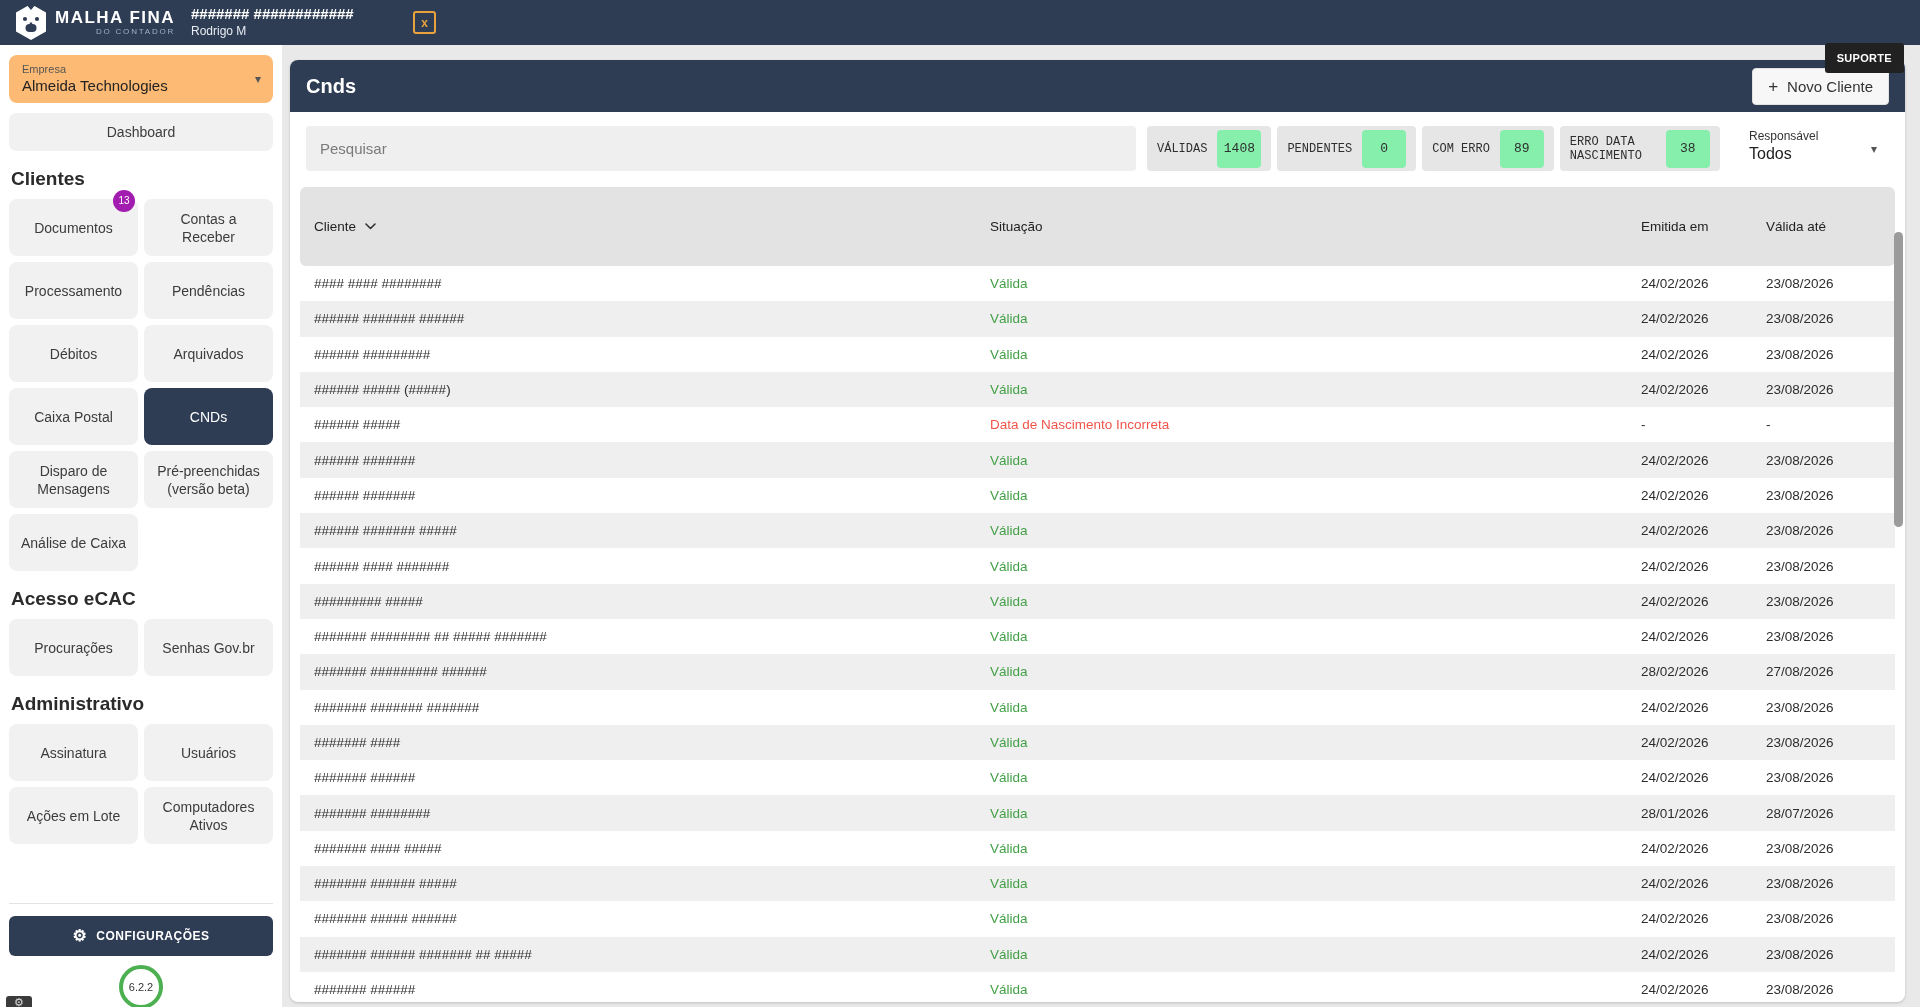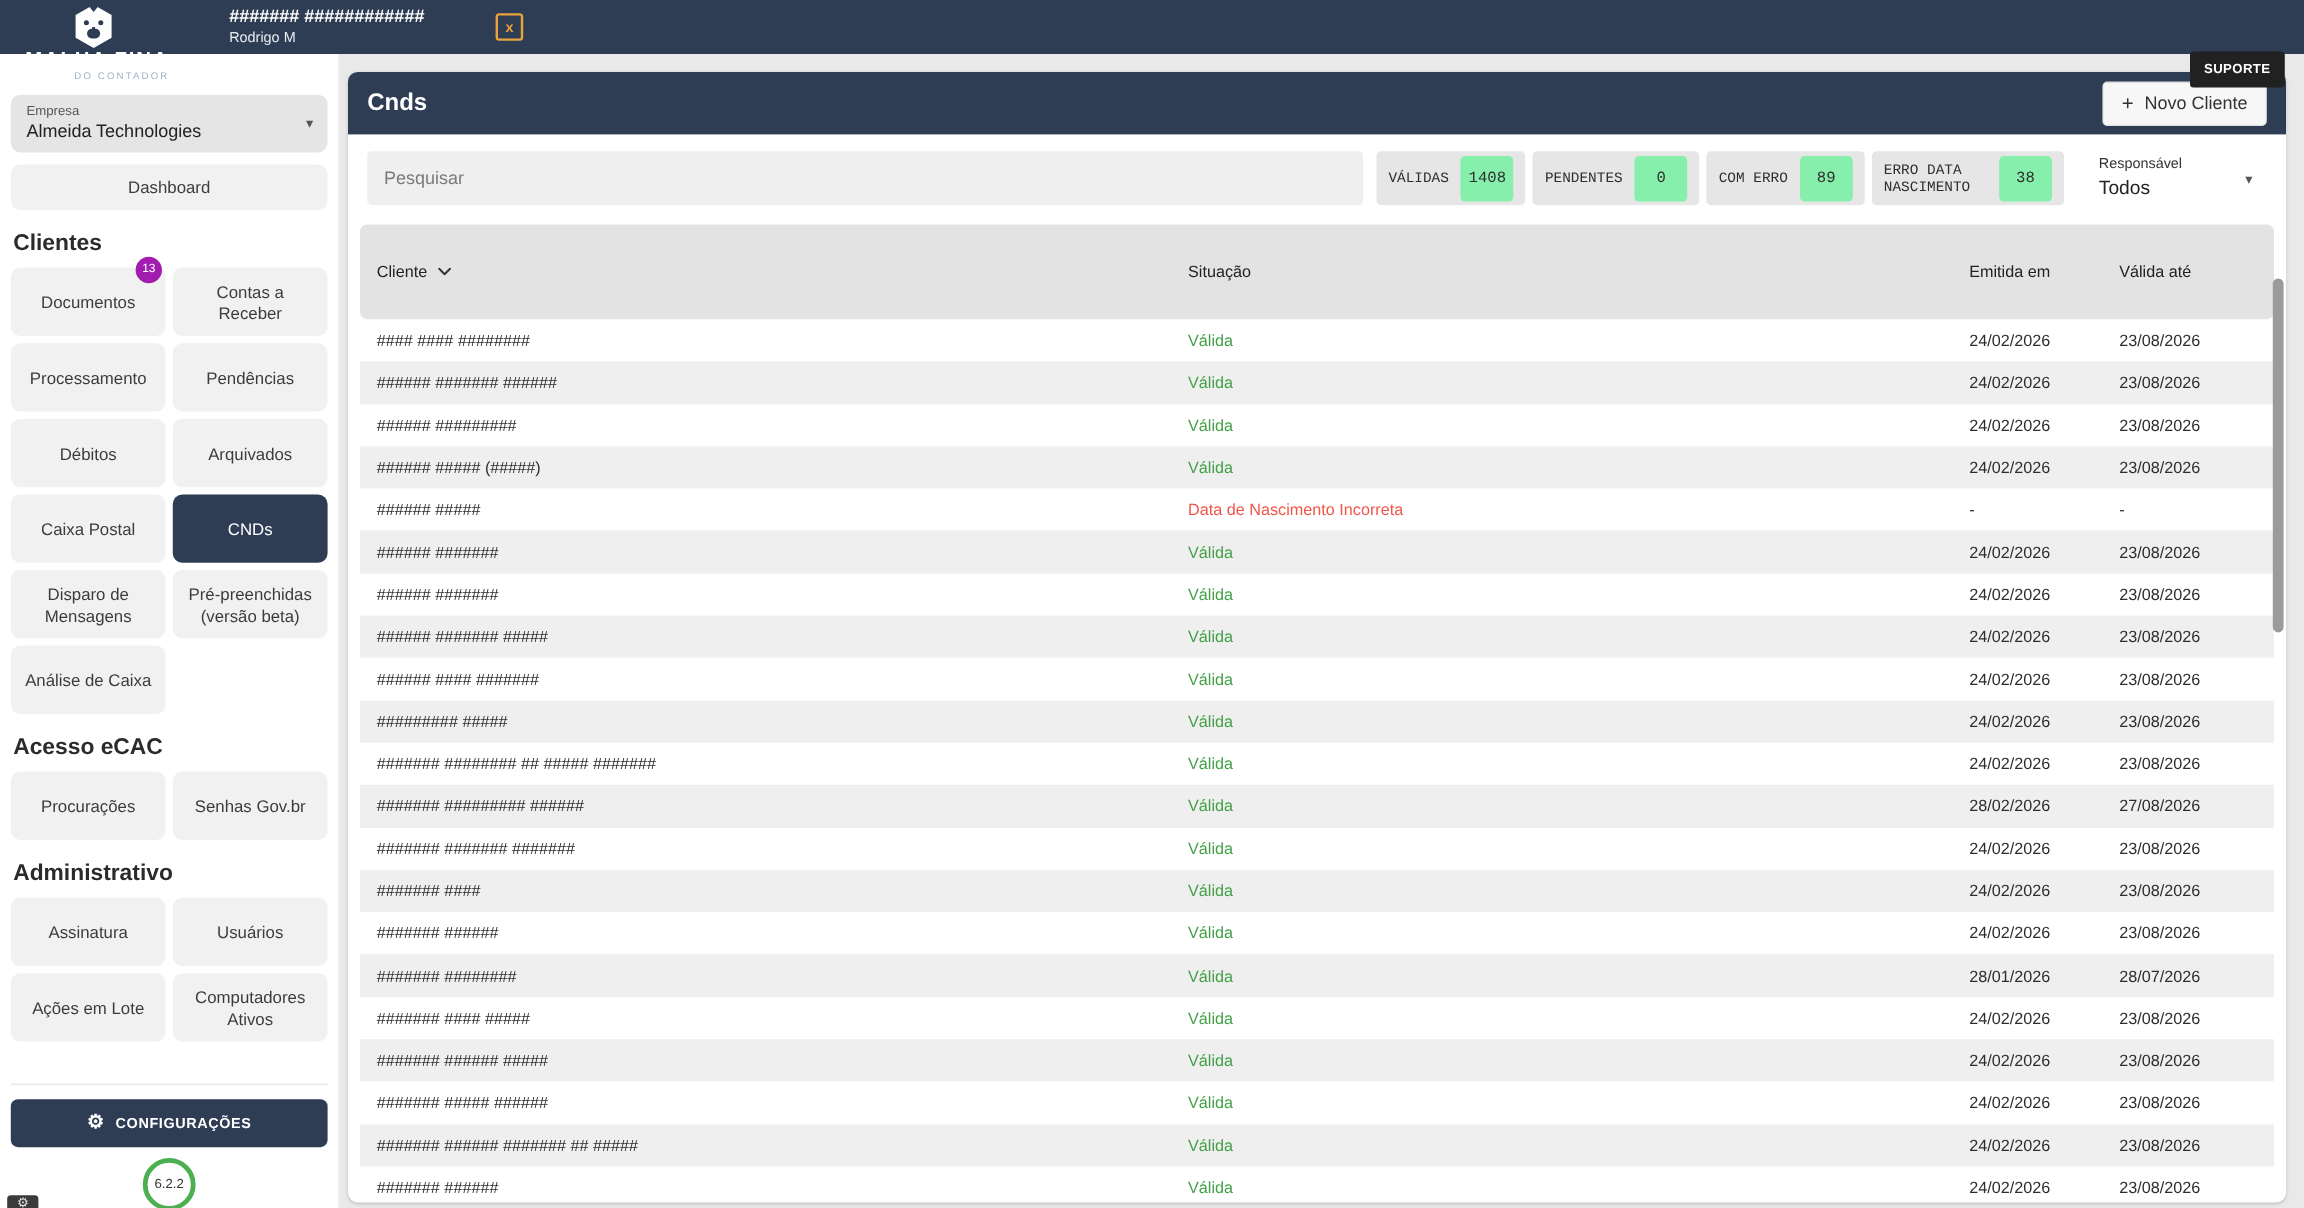--- a/index.html
+++ b/index.html
@@ -3,34 +3,34 @@
 <meta charset="utf-8">
 <style>
   html,body{margin:0;padding:0;}
   body{
     width:1920px;height:1007px;position:relative;overflow:hidden;
     background:#e9e9e9;font-family:"Liberation Sans",sans-serif;
     -webkit-font-smoothing:antialiased;
   }
   
   .topbar{position:absolute;top:0;left:0;right:0;height:45px;background:#2e3d54;z-index:5;}
-  .logo{position:absolute;left:14px;top:3px;display:flex;align-items:center;flex-direction:column;}
+  .logo{position:absolute;left:14px;top:3px;display:flex;align-items:center;}
   .logo-text{margin-left:7px;display:flex;flex-direction:column;align-items:flex-end;}
   .logo-l1{font-size:17px;font-weight:700;letter-spacing:1.5px;color:#fff;line-height:18px;}
   .logo-l2{font-size:8px;letter-spacing:1.8px;color:#9fb0c4;line-height:9px;}
   .tb-title{position:absolute;left:191px;top:4px;}
   .tb-company{font-size:15px;font-weight:700;color:#fff;line-height:19px;}
   .tb-user{font-size:12px;color:#e8ecf2;line-height:16px;}
   .alert-box{position:absolute;left:413px;top:11px;width:19px;height:19px;border:2px solid #e8a33d;
     border-radius:3px;color:#e8a33d;font-weight:700;font-size:12px;display:flex;align-items:center;justify-content:center;cursor:pointer;}
   .support-btn{position:absolute;right:16px;top:8px;background:#212121;color:#fff;font-size:11px;font-weight:700;
     padding:9px 12px;border-radius:3px;letter-spacing:.3px;cursor:pointer;margin-top:35px;}
   
   .sidebar{position:absolute;top:45px;left:0;width:282px;bottom:0;background:#fff;box-sizing:border-box;padding:10px 9px;}
-  .company-select{position:relative;background:#e5e5e5;border-radius:8px;padding:7px 30px 8px 13px;cursor:pointer;margin-top:24px;}
+  .company-select{position:relative;background:#fdba74;border-radius:8px;padding:7px 30px 8px 13px;cursor:pointer;}
   .company-label{font-size:11px;color:#555;line-height:14px;}
   .company-value{font-size:15px;color:#222;line-height:19px;white-space:nowrap;}
   .caret{position:absolute;right:12px;top:50%;transform:translateY(-50%);font-size:12px;color:#555;}
   .dash-btn{margin-top:10px;background:#f1f1f1;border-radius:8px;height:38px;display:flex;align-items:center;justify-content:center;
     font-size:14px;color:#3c3c3c;cursor:pointer;}
   .section-h{font-size:19px;font-weight:700;color:#2b2b2b;margin:17px 2px 9px;}
   .btn-grid{display:grid;grid-template-columns:1fr 1fr;gap:6px;}
   .side-btn{position:relative;background:#f1f1f1;border-radius:8px;min-height:57px;display:flex;align-items:center;justify-content:center;
     text-align:center;font-size:14px;color:#3c3c3c;padding:4px 10px;box-sizing:border-box;line-height:18px;cursor:pointer;}
   .side-btn.active{background:#2e3d54;color:#fff;}
@@ -56,21 +56,21 @@
   .filter-row{display:flex;align-items:stretch;padding:14px 16px 16px;gap:0;}
   .search{flex:0 0 830px;background:#efefef;border:none;border-radius:4px;height:45px;padding:0 14px;font-size:15px;
     color:#333;box-sizing:border-box;outline:none;font-family:Liberation Sans, sans-serif;}
   .search::placeholder{color:#7a7a7a;}
   .chips{display:flex;gap:6px;margin-left:11px;font-family:Liberation Mono, monospace;}
   .chip{background:#e6e6e6;border-radius:4px;display:flex;align-items:center;gap:10px;padding:0 10px;cursor:pointer;}
   .chip-label{font-size:12px;color:#2e2e2e;max-width:86px;line-height:14px;}
   .chip-count{background:#86efac;border-radius:4px;min-width:44px;height:38px;display:flex;align-items:center;justify-content:center;
     font-size:13px;color:#2e2e2e;}
   .responsavel{margin-left:auto;position:relative;width:152px;border-radius:4px;padding:3px 26px 3px 12px;box-sizing:border-box;
-    display:flex;flex-direction:column;justify-content:space-between;cursor:pointer;background:#fff;}
+    display:flex;flex-direction:column;justify-content:flex-start;cursor:pointer;background:#fff;}
   .resp-label{font-size:12px;color:#333;line-height:15px;}
   .resp-value{font-size:16px;color:#222;line-height:20px;}
   .thead{margin:0 10px;background:#e3e3e3;border-radius:6px;height:45px;display:flex;align-items:center;padding:17px 14px;
     font-size:13.5px;color:#222;}
   .c1{width:676px;display:flex;align-items:center;gap:9px;}
   .c2{flex:1;}
   .c3{width:125px;}
   .c4{width:115px;}
   .sort-ico{display:inline-flex;}
   .trow{margin:0 10px;height:35.3px;display:flex;align-items:center;padding:0 14px;font-size:13.5px;color:#2d2d2d;cursor:pointer;}

